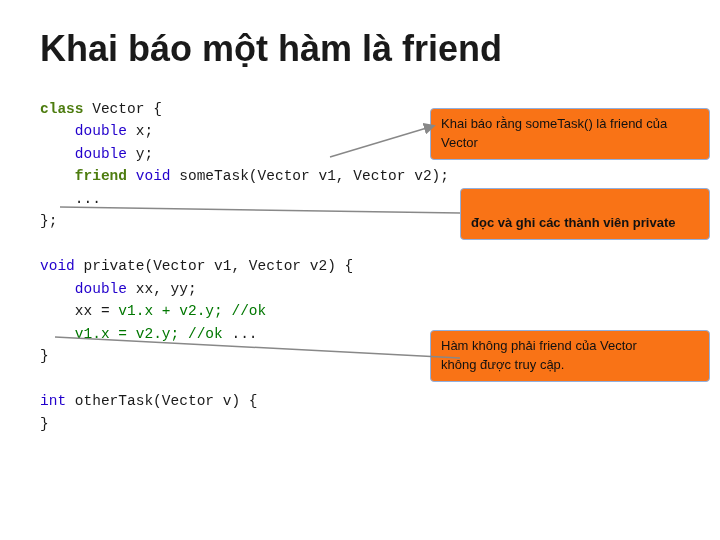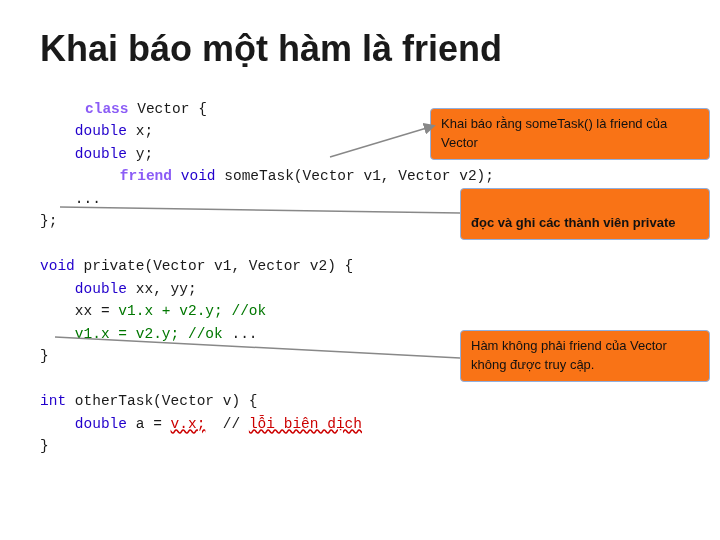--- a/index.html
+++ b/index.html
@@ -34,21 +34,21 @@
       font-size: 14.5px;
       line-height: 1.55;
       color: #1a1a1a;
       position: relative;
     }
 
     .code-line {
       white-space: pre;
     }
 
-    .keyword { color: #8b5cf6; font-weight: bold; margin-left: 45px; }
+    .keyword { color: #4d7c0f; font-weight: bold; }
     .type-keyword { color: #2200cc; }
     .comment-ok { color: #007700; }
     .error-text { color: #cc0000; text-decoration: underline wavy #cc0000; }
 
     
     .tooltip-box {
       position: absolute;
       background: #f97316;
       border: 1px solid #90b0e0;
       border-radius: 4px;
@@ -67,21 +67,21 @@
 
     .tooltip-box.tip2 {
       top: 188px;
       right: 10px;
       width: 250px;
     }
 
     .tooltip-box.tip3 {
       top: 330px;
       right: 10px;
-      width: 250px;
+      width: 280px;
     }
 
     .tip2 .bold-text {
       font-weight: bold;
     }
 
     
     .connector-svg {
       position: absolute;
       top: 0;
@@ -120,21 +120,20 @@
     <div class="code-line"><span>    xx = </span><span class="comment-ok">v1.x + v2.y; //ok</span></div>
 
     <div class="code-line"><span>    </span><span class="comment-ok">v1.x = v2.y; //ok</span><span> ...</span></div>
 
     <div class="code-line"><span>}</span></div>
 
     <div class="code-line">&nbsp;</div>
 
     <div class="code-line"><span class="type-keyword">int</span><span> otherTask(Vector v) {</span></div>
 
-    <div class="code-line"><span>    </span><span class="type-keyword">double</span><span> a = </span><span class="error-text">v.x;</span><span>  // </span><span class="error-text">lỗi biên dịch</span></div>
 
     <div class="code-line"><span>}</span></div>
   </div>
 
   <div class="tooltip-box tip1">
     <span>Khai báo rằng someTask() là friend của Vector</span>
   </div>
 
   <div class="tooltip-box tip2">
     <br>

